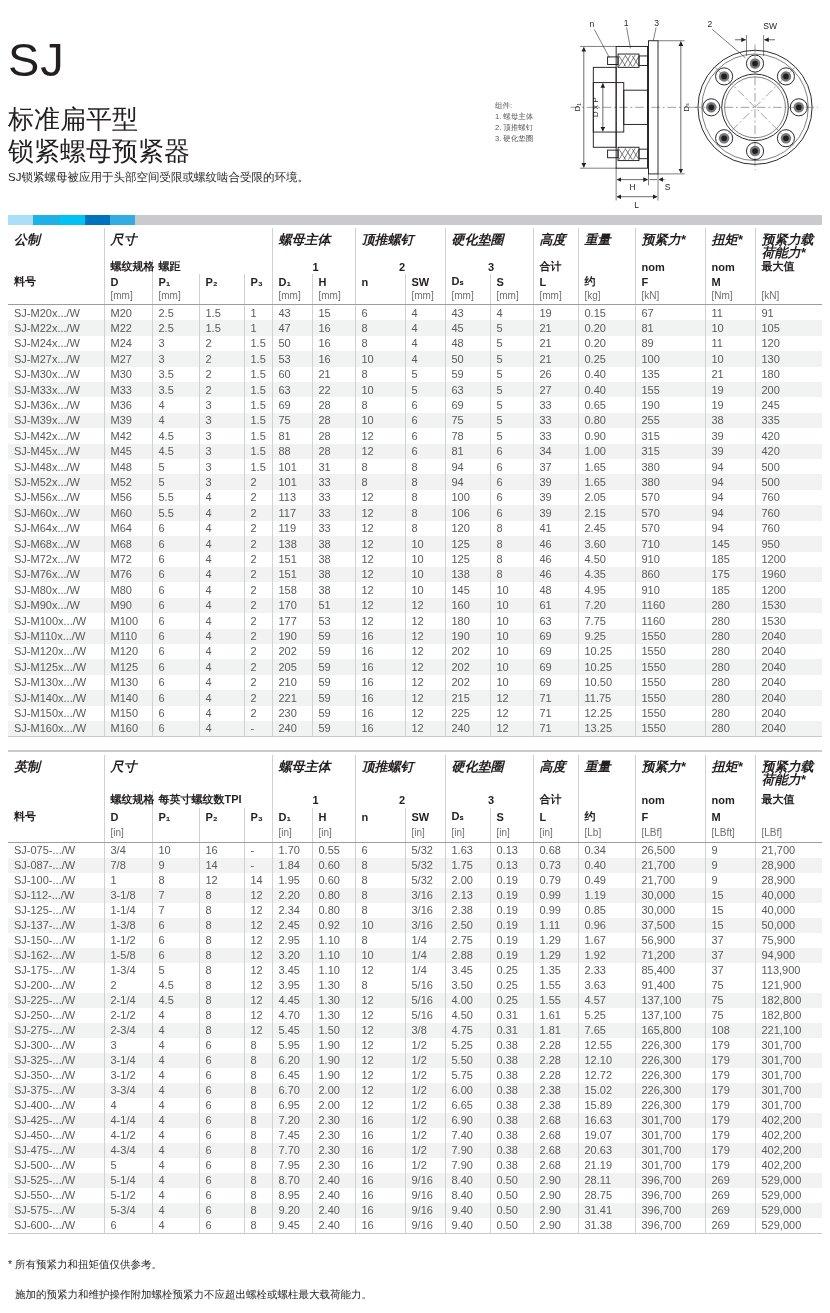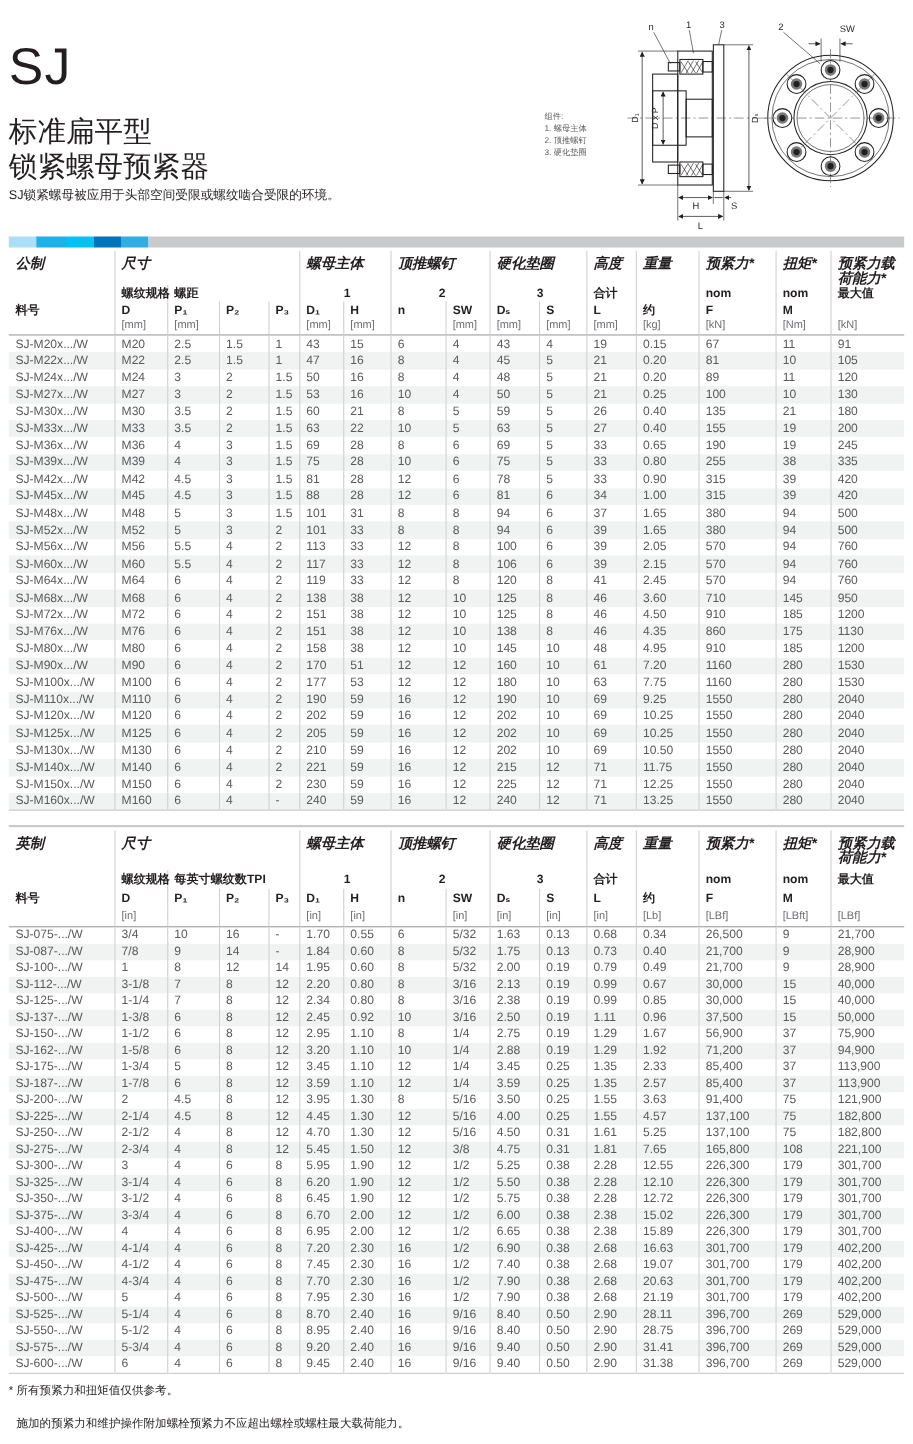--- a/index.html
+++ b/index.html
@@ -587,21 +587,21 @@
             <td class="g">151</td>
             <td class="g">38</td>
             <td class="g">12</td>
             <td class="g">10</td>
             <td class="g">138</td>
             <td class="g">8</td>
             <td class="g">46</td>
             <td class="g">4.35</td>
             <td class="g">860</td>
             <td class="g">175</td>
-            <td class="g">1130</td>
+            <td class="g">1960</td>
           </tr>
           <tr>
             <td>SJ-M80x.../W</td>
             <td class="g">M80</td>
             <td class="g">6</td>
             <td class="g">4</td>
             <td class="g">2</td>
             <td class="g">158</td>
             <td class="g">38</td>
             <td class="g">12</td>
@@ -924,21 +924,21 @@
             <td class="g">7</td>
             <td class="g">8</td>
             <td class="g">12</td>
             <td class="g">2.20</td>
             <td class="g">0.80</td>
             <td class="g">8</td>
             <td class="g">3/16</td>
             <td class="g">2.13</td>
             <td class="g">0.19</td>
             <td class="g">0.99</td>
-            <td class="g">0.67</td>
+            <td class="g">1.19</td>
             <td class="g">30,000</td>
             <td class="g">15</td>
             <td class="g">40,000</td>
           </tr>
           <tr>
             <td>SJ-125-.../W</td>
             <td class="g">1-1/4</td>
             <td class="g">7</td>
             <td class="g">8</td>
             <td class="g">12</td>
@@ -1019,38 +1019,20 @@
             <td class="g">12</td>
             <td class="g">1/4</td>
             <td class="g">3.45</td>
             <td class="g">0.25</td>
             <td class="g">1.35</td>
             <td class="g">2.33</td>
             <td class="g">85,400</td>
             <td class="g">37</td>
             <td class="g">113,900</td>
           </tr>
-          <tr class="alt">
-            <td>SJ-187-.../W</td>
-            <td class="g">1-7/8</td>
-            <td class="g">6</td>
-            <td class="g">8</td>
-            <td class="g">12</td>
-            <td class="g">3.59</td>
-            <td class="g">1.10</td>
-            <td class="g">12</td>
-            <td class="g">1/4</td>
-            <td class="g">3.59</td>
-            <td class="g">0.25</td>
-            <td class="g">1.35</td>
-            <td class="g">2.57</td>
-            <td class="g">85,400</td>
-            <td class="g">37</td>
-            <td class="g">113,900</td>
-          </tr>
           <tr>
             <td>SJ-200-.../W</td>
             <td class="g">2</td>
             <td class="g">4.5</td>
             <td class="g">8</td>
             <td class="g">12</td>
             <td class="g">3.95</td>
             <td class="g">1.30</td>
             <td class="g">8</td>
             <td class="g">5/16</td>

